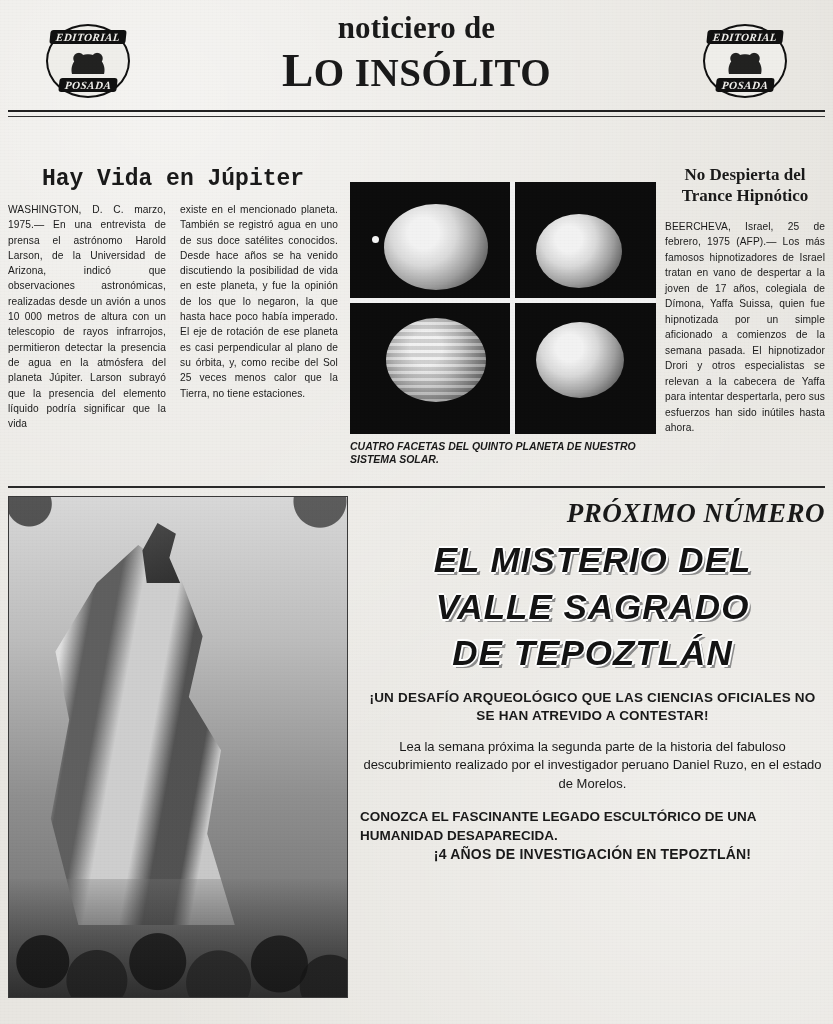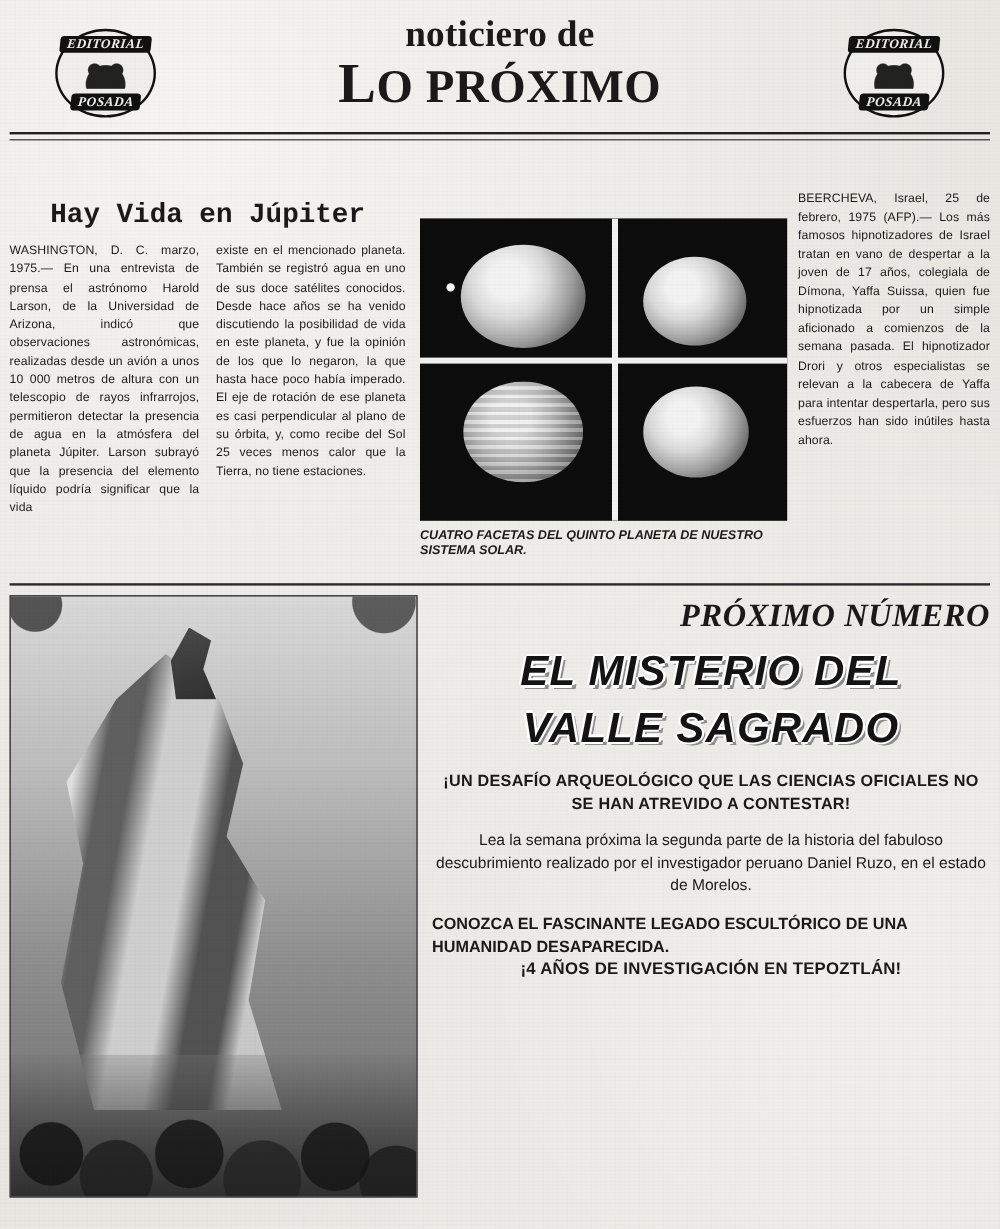--- a/index.html
+++ b/index.html
@@ -275,21 +275,21 @@
   <div class="masthead">
 
     <div class="logo left">
       <span class="word">EDITORIAL</span>
       <span class="frog"></span>
       <span class="word">POSADA</span>
     </div>
 
     <div class="title-wrap">
       <div class="title-1">noticiero de</div>
-      <div class="title-2"><span class="big">L</span><span>O PRÓXIMO</span></div>
+      <div class="title-2"><span class="big">L</span><span>O INSÓLITO</span></div>
     </div>
 
     <div class="logo right">
       <span class="word">EDITORIAL</span>
       <span class="frog"></span>
       <span class="word">POSADA</span>
     </div>
 
     <div class="rule r1"></div>
     <div class="rule r2"></div>
@@ -311,20 +311,24 @@
       <div class="moon"></div>
       <div class="facet f2"></div>
       <div class="facet f3"></div>
       <div class="facet f4"></div>
       <div class="cross-v"></div>
       <div class="cross-h"></div>
     </div>
     <div class="caption">CUATRO FACETAS DEL QUINTO PLANETA DE NUESTRO SISTEMA SOLAR.</div>
 
     <div class="col-right">
+      <div class="hl-2">
+        <div>No Despierta del</div>
+        <div>Trance Hipnótico</div>
+      </div>
       <div class="body-text">BEERCHEVA, Israel, 25 de febrero, 1975 (AFP).— Los más famosos hipnotizadores de Israel tratan en vano de despertar a la joven de 17 años, colegiala de Dímona, Yaffa Suissa, quien fue hipnotizada por un simple aficionado a comienzos de la semana pasada. El hipnotizador Drori y otros especialistas se relevan a la cabecera de Yaffa para intentar despertarla, pero sus esfuerzos han sido inútiles hasta ahora.</div>
     </div>
   </div>
 
   <div class="sep-line"></div>
 
   <div class="bottom">
 
     <div class="photo-rock">
       <div class="rock-sky"></div>
@@ -332,20 +336,21 @@
       <div class="rock-top"></div>
       <div class="foliage2"></div>
       <div class="foliage"></div>
     </div>
 
     <div class="promo">
       <div class="promo-kicker">PRÓXIMO NÚMERO</div>
       <div class="promo-title">
         <div>EL MISTERIO DEL</div>
         <div>VALLE SAGRADO</div>
+        <div>DE TEPOZTLÁN</div>
       </div>
       <div class="promo-sub">¡UN DESAFÍO ARQUEOLÓGICO QUE LAS CIENCIAS OFICIALES NO SE HAN ATREVIDO A CONTESTAR!</div>
       <div class="promo-para">Lea la semana próxima la segunda parte de la historia del fabuloso descubrimiento realizado por el investigador peruano Daniel Ruzo, en el estado de Morelos.</div>
       <div class="promo-para2">CONOZCA EL FASCINANTE LEGADO ESCULTÓRICO DE UNA HUMANIDAD DESAPARECIDA.</div>
       <div class="promo-last">¡4 AÑOS DE INVESTIGACIÓN EN TEPOZTLÁN!</div>
     </div>
   </div>
 
   <div class="grain"></div>
 </div>

